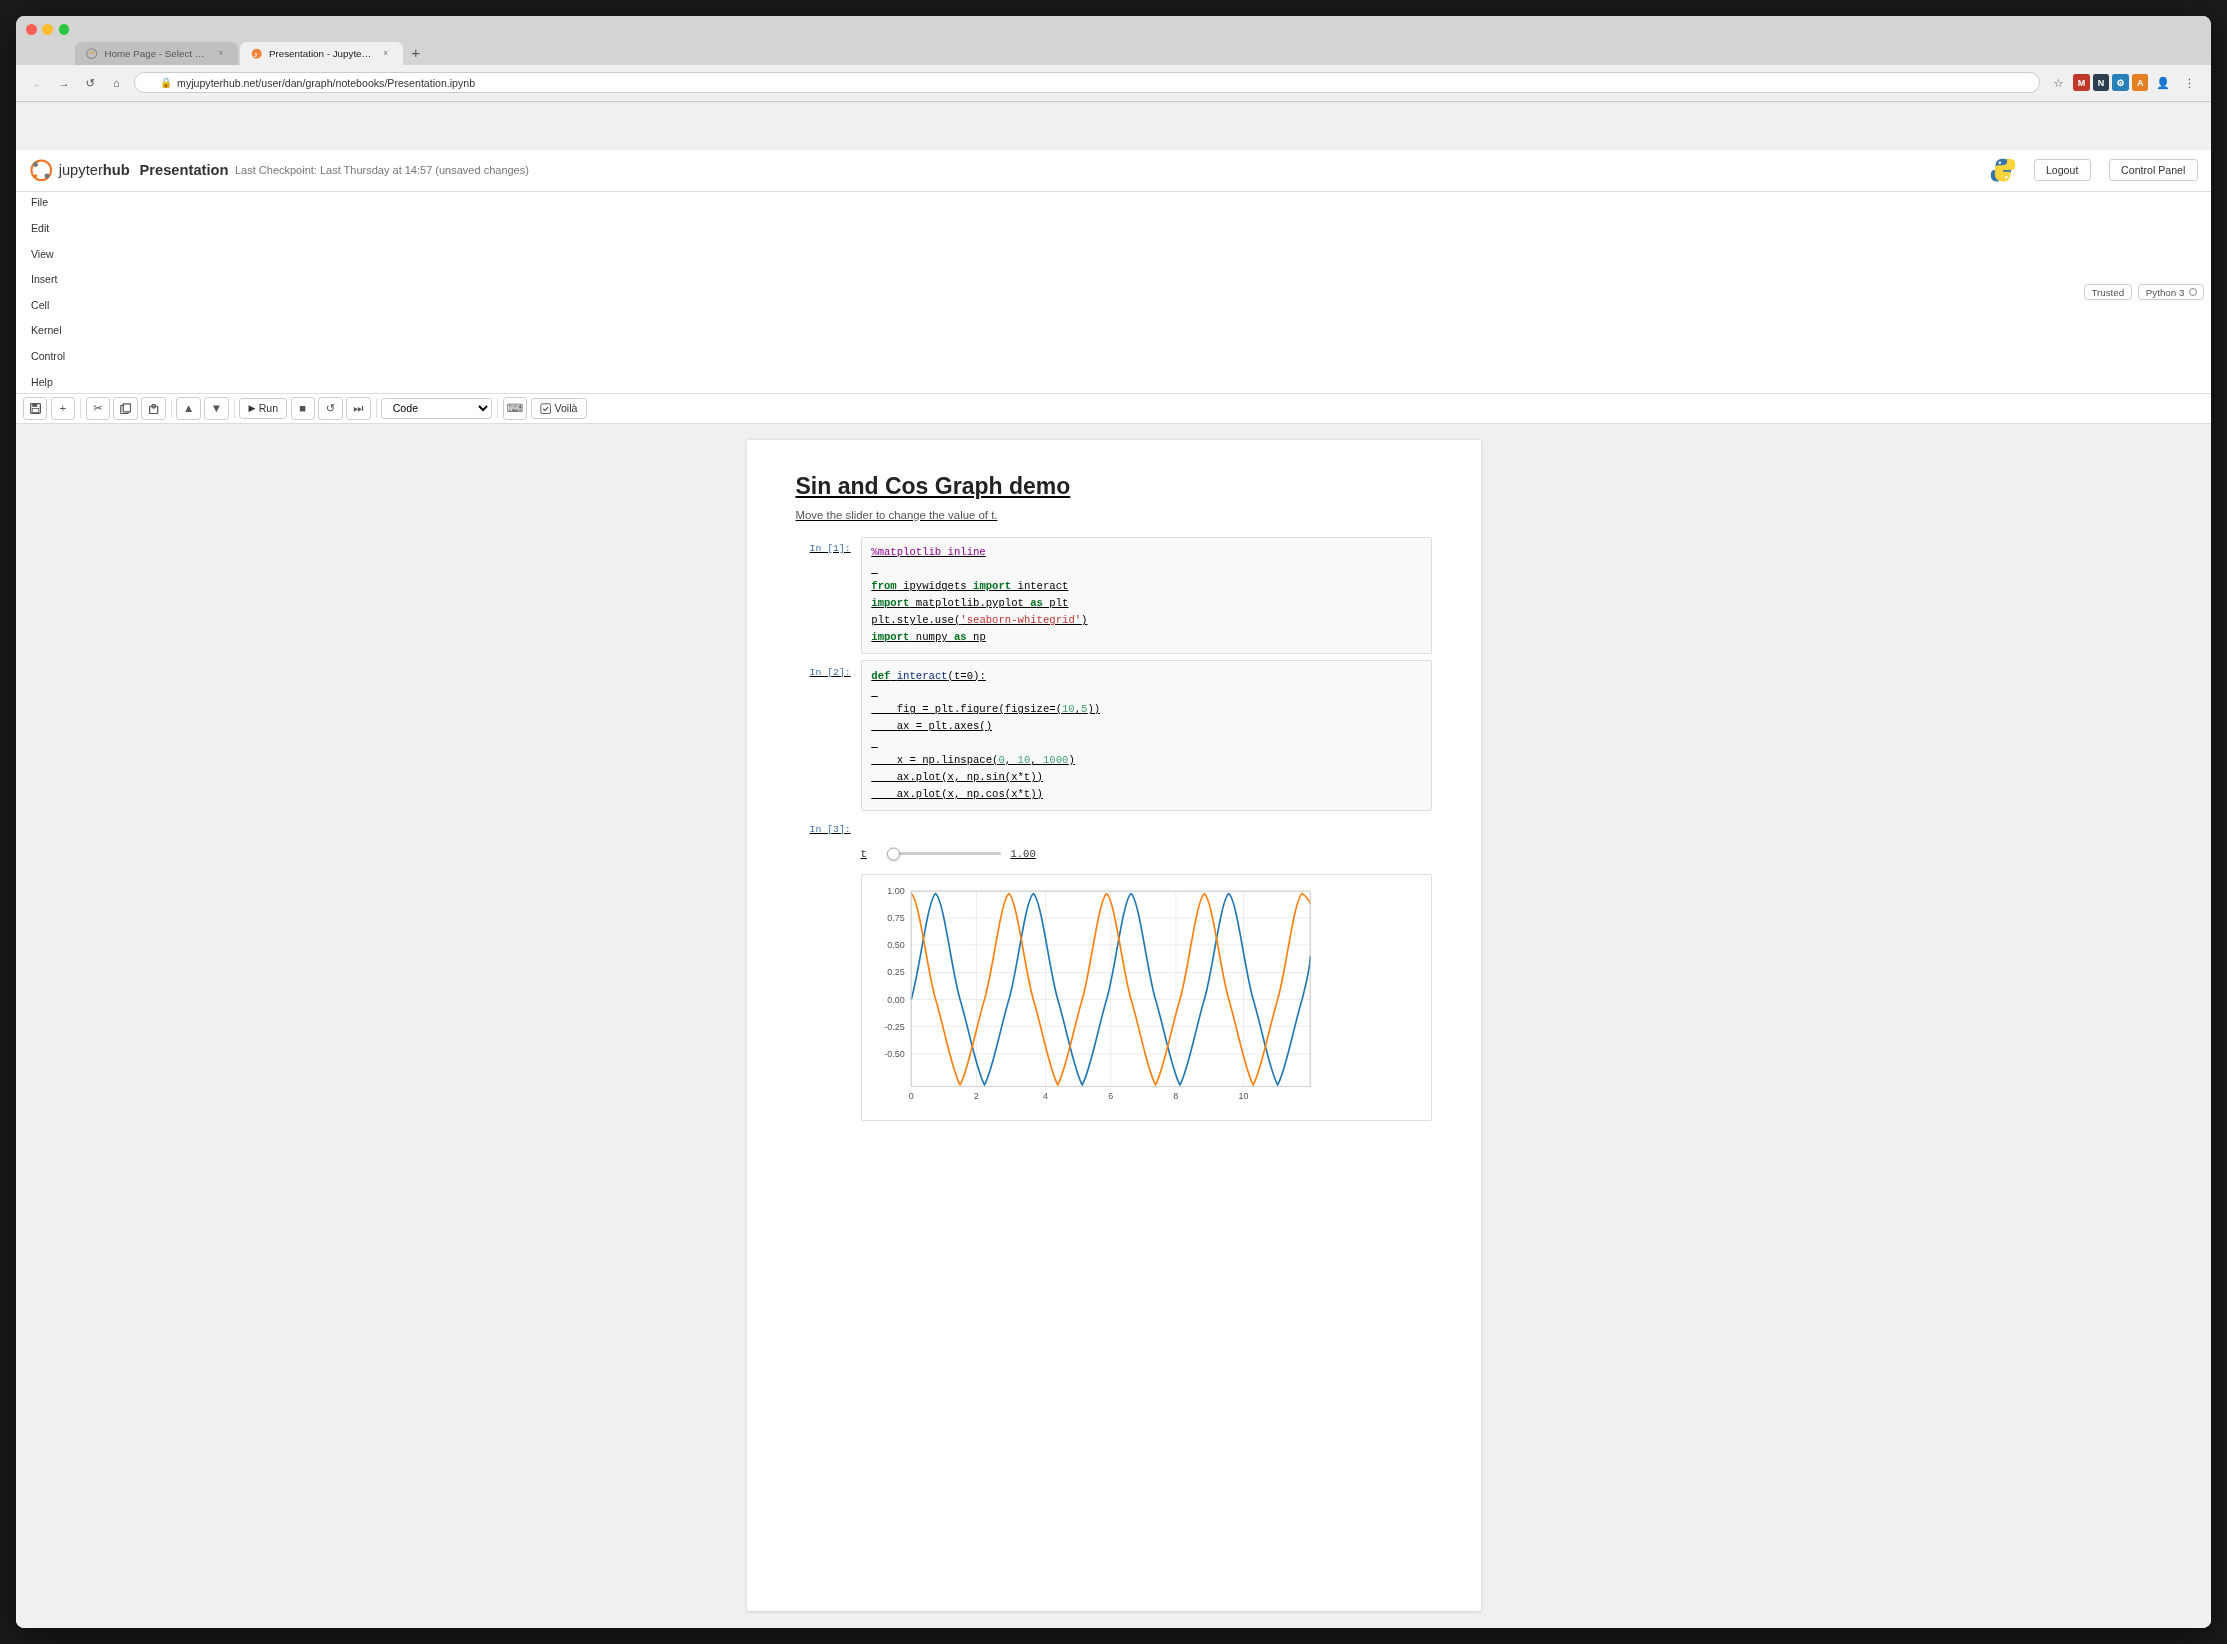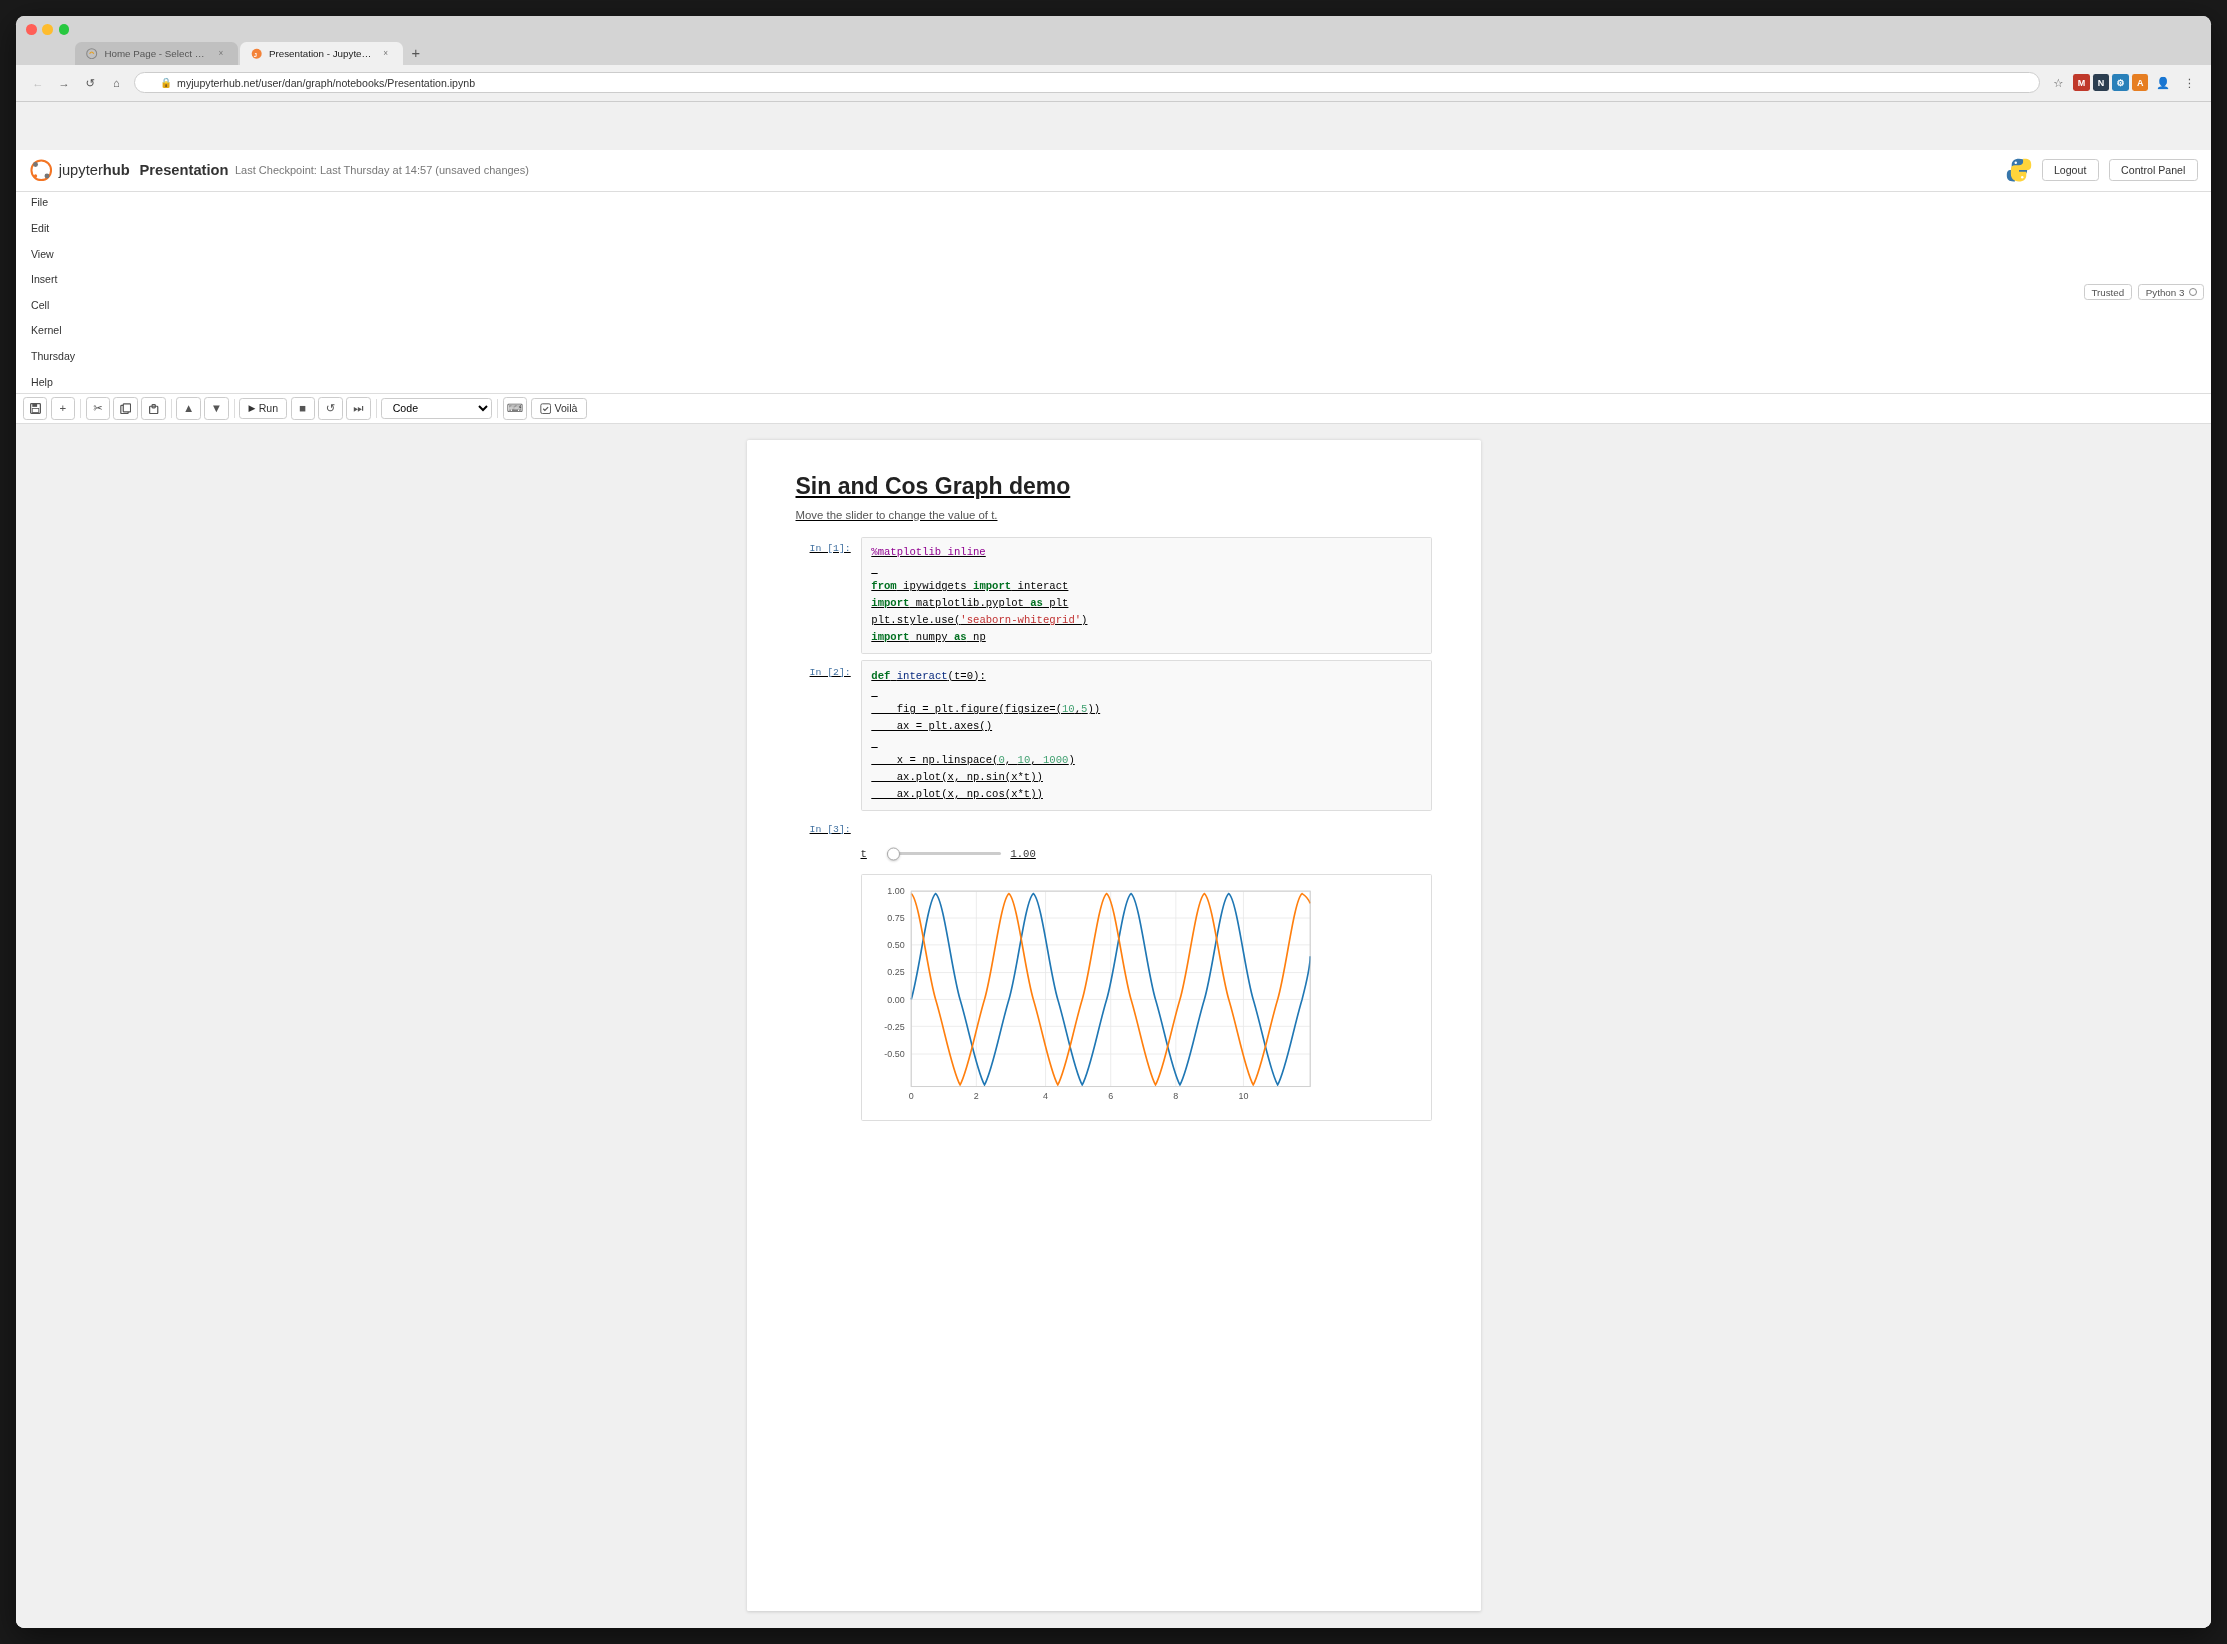--- a/index.html
+++ b/index.html
@@ -243,21 +243,21 @@
     }
 
     .checkpoint-info {
       font-size: 11px;
       color: #777;
     }
 
     .header-right {
       display: flex;
       align-items: center;
-      gap: 10px;
+      gap: 18px;
     }
 
     .header-btn {
       padding: 4.1px 11.4px;
       border: 0.8px solid #ccc;
       border-radius: 3.3px;
       background: white;
       cursor: pointer;
       font-size: 10.6px;
       color: #333;
@@ -621,21 +621,21 @@
     </div>
 
     <div class="menu-bar">
       <div class="menu-items">
         <div class="menu-item">File</div>
         <div class="menu-item">Edit</div>
         <div class="menu-item">View</div>
         <div class="menu-item">Insert</div>
         <div class="menu-item">Cell</div>
         <div class="menu-item">Kernel</div>
-        <div class="menu-item">Thursday</div>
+        <div class="menu-item">Control</div>
         <div class="menu-item">Help</div>
       </div>
       <div class="menu-right">
         <div class="trusted-badge">Trusted</div>
         <div class="kernel-badge">
           <span>Python 3</span>
           <div class="kernel-circle"></div>
         </div>
       </div>
     </div>

